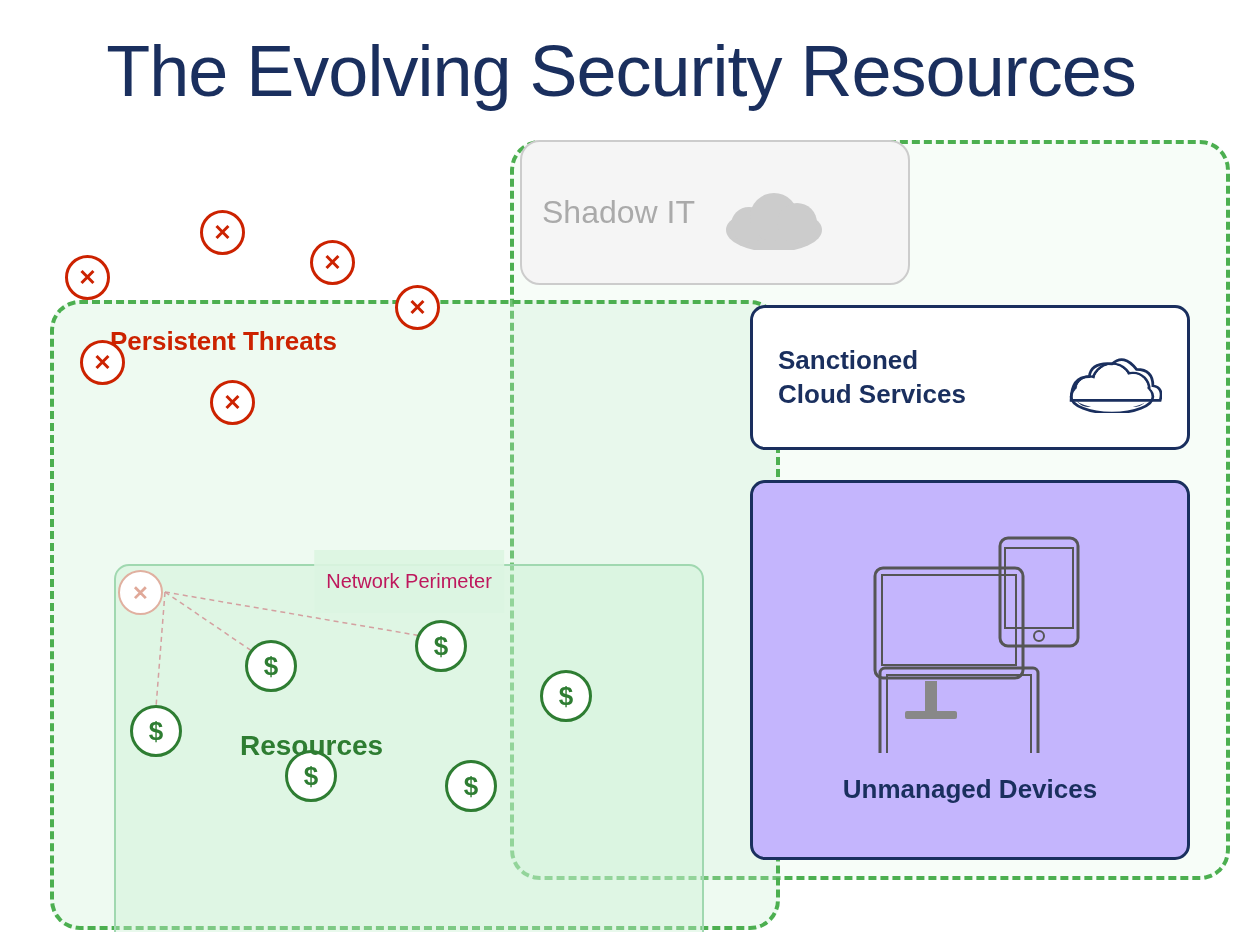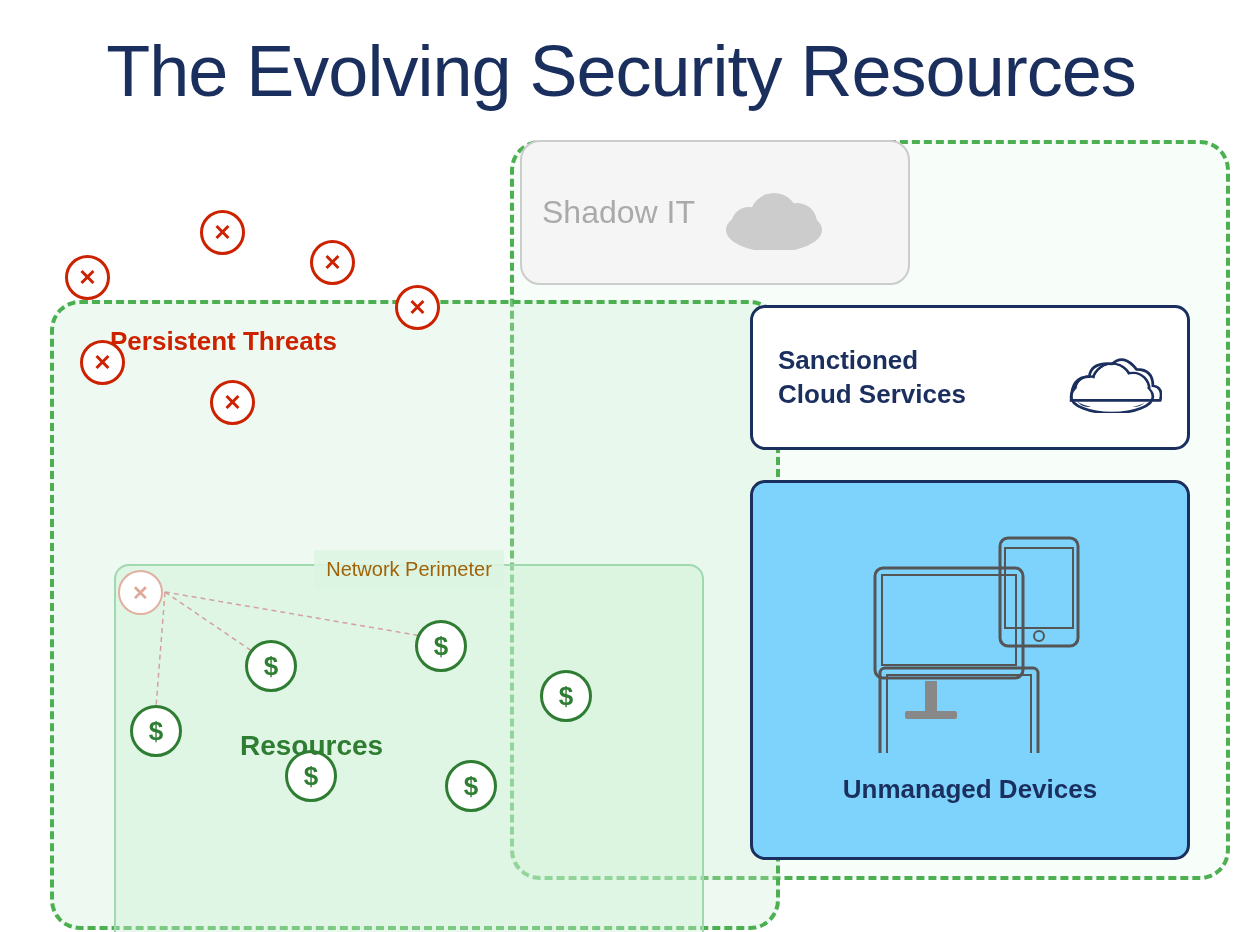--- a/index.html
+++ b/index.html
@@ -52,23 +52,23 @@
       border-radius: 15px;
       background: rgba(200, 240, 210, 0.4);
     }
 
     .network-perimeter-label {
       position: absolute;
       top: -16px;
       left: 50%;
       transform: translateX(-50%);
       font-size: 20px;
-      color: #a16207;
+      color: #be185d;
       background: rgba(220, 245, 225, 0.9);
-      padding: 8px 12px;
+      padding: 20px 12px;
       font-weight: 400;
       white-space: nowrap;
     }
 
     
     .identity-perimeter-box {
       position: absolute;
       top: 195px;
       left: 170px;
       width: 280px;
@@ -134,21 +134,21 @@
 
     
     .unmanaged-box {
       position: absolute;
       top: 350px;
       left: 720px;
       width: 440px;
       height: 380px;
       border: 3px solid #1a2f5e;
       border-radius: 15px;
-      background: #7dd3fc;
+      background: #c4b5fd;
       display: flex;
       flex-direction: column;
       align-items: center;
       justify-content: center;
       padding: 20px;
       gap: 10px;
     }
 
     .unmanaged-label {
       font-size: 26px;

